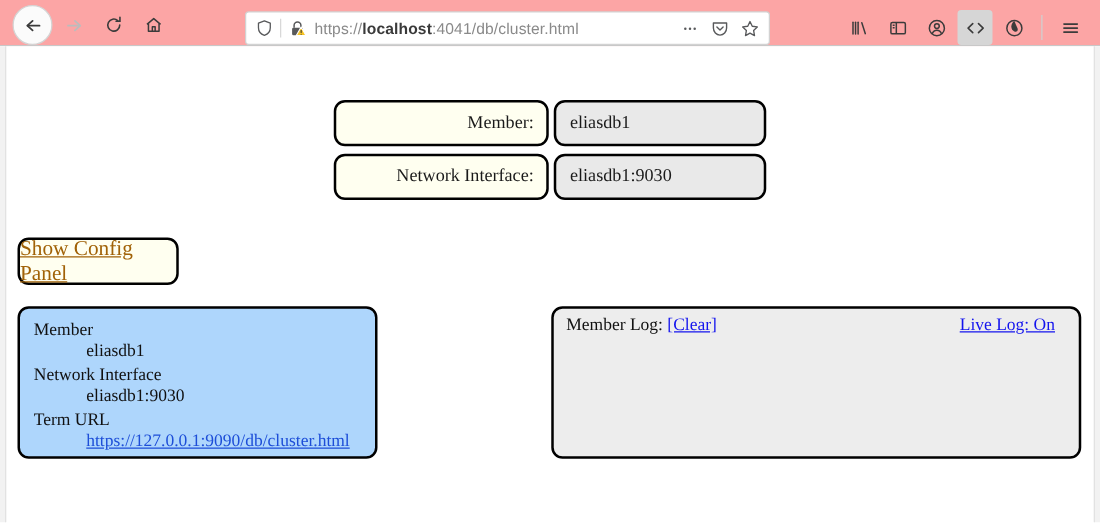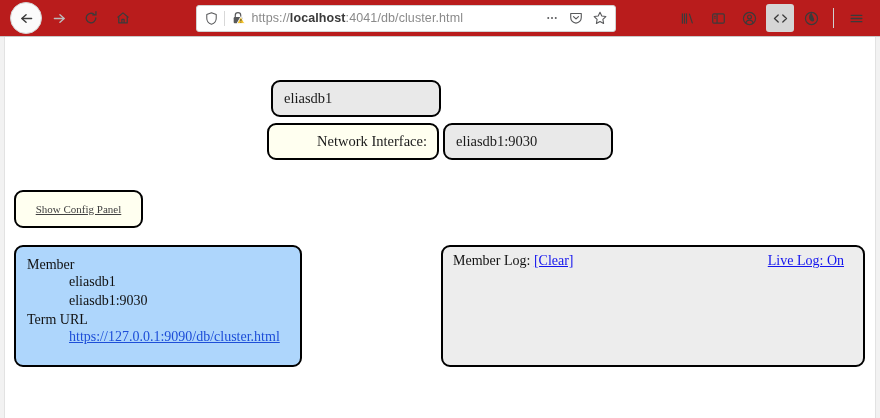--- a/index.html
+++ b/index.html
@@ -12,24 +12,24 @@
     height: 418px;
     overflow: hidden;
     background: #ffffff;
     font-family: "Liberation Serif", serif;
     -webkit-font-smoothing: antialiased;
   }
 
   
   .browser-chrome {
     height: 37px;
-    background: #b91c1c;
+    background: #fca5a5;
     border-bottom: 1px solid #c8c8c8;
     display: flex;
-    align-items: center;
+    align-items: flex-end;
     padding: 0 10px;
     box-sizing: border-box;
     position: relative;
   }
   .nav-btns {
     display: flex;
     align-items: center;
     gap: 2px;
   }
   .nav-btn {
@@ -201,25 +201,24 @@
     top: 153px;
     left: 14px;
     width: 129px;
     height: 38px;
     background: #fffff0;
     display: flex;
     align-items: center;
     justify-content: center;
   }
   .config-btn a {
-    color: #404040;
+    color: #a16207;
     text-decoration: underline;
-    font-size: 11px;
+    font-size: 17px;
     cursor: pointer;
-    text-align: right;
   }
 
   
   .info-panel {
     position: absolute;
     top: 208px;
     left: 14px;
     width: 288px;
     height: 122px;
     background: #aed6fc;
@@ -418,35 +417,37 @@
 
 <div class="page-wrap">
   <div class="edge-strip-left"></div>
   <div class="edge-strip-right"></div>
 
 
   <div class="page-body">
 
     <div class="field-rows">
       <div class="field-row">
+        <div class="rbox field-label">Member:</div>
         <div class="rbox field-value">eliasdb1</div>
       </div>
       <div class="field-row">
         <div class="rbox field-label">Network Interface:</div>
         <div class="rbox field-value">eliasdb1:9030</div>
       </div>
     </div>
 
     <div class="rbox config-btn">
       <a>Show Config Panel</a>
     </div>
 
     <div class="rbox info-panel">
       <div class="info-key">Member</div>
       <div class="info-val">eliasdb1</div>
+      <div class="info-key">Network Interface</div>
       <div class="info-val">eliasdb1:9030</div>
       <div class="info-key">Term URL</div>
       <div class="info-val"><a>https://127.0.0.1:9090/db/cluster.html</a></div>
     </div>
 
     <div class="rbox log-panel">
       <div class="log-head">
         <div class="log-head-left"><span>Member Log:</span> <a>[Clear]</a></div>
         <div class="log-head-right"><a>Live Log: On</a></div>
       </div>

